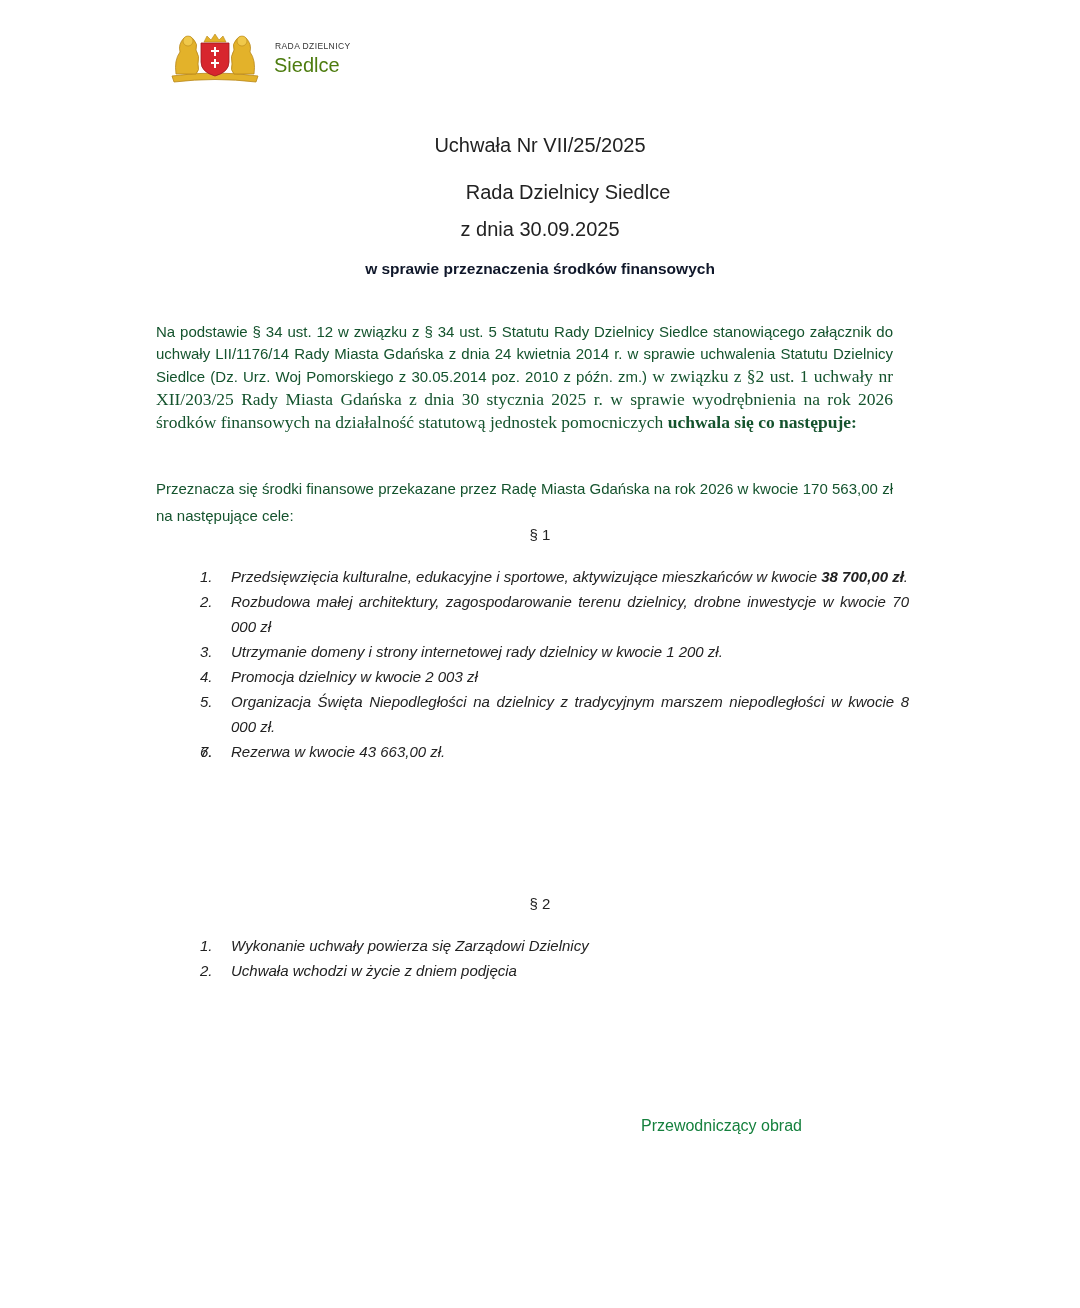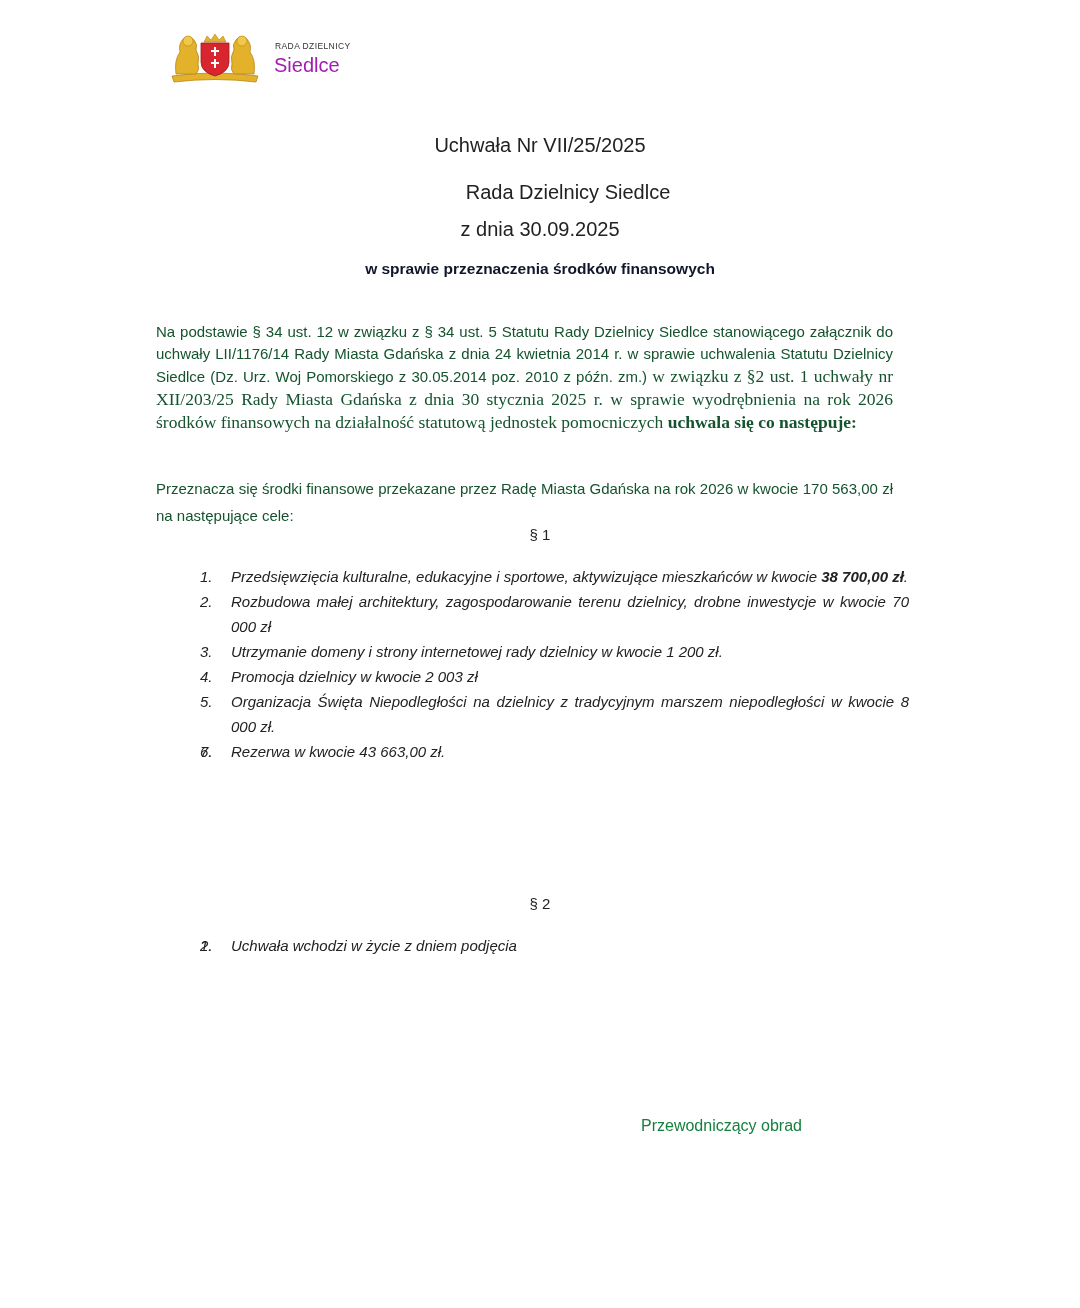--- a/index.html
+++ b/index.html
@@ -1,20 +1,20 @@
 <!DOCTYPE html>
 <html><head>
 <meta charset="utf-8">
 <style>
   html, body { margin: 0; padding: 0; background: #ffffff; }
   body { width: 1080px; height: 1308px; position: relative; overflow: hidden; color: #222; font-family: "Liberation Sans", sans-serif; }
   .abs { position: absolute; }
   .logo { left: 168px; top: 30px; width: 94px; height: 54px; }
   .brand-small { left: 275px; top: 41px; font-size: 8.5px; letter-spacing: 0.4px; color: #333; text-align: right; }
-  .brand-big { left: 274px; top: 54px; font-size: 20px; color: #a21caf; }
+  .brand-big { left: 274px; top: 54px; font-size: 20px; color: #4d7c0f; }
   .center { left: 0; width: 1080px; text-align: center; }
   .title { font-size: 20px; color: #222; }
   .subject { font-size: 15.5px; font-weight: bold; color: #0f172a; }
   .para { left: 156px; width: 737px; font-size: 15px; line-height: 22px; text-align: justify; text-align-last: auto; color: #14532d; margin-top: 20px; }
   .serif { font-family: "Liberation Serif", serif; font-size: 17.5px; line-height: 22px; }
   .para2 { line-height: 27px; }
   .sect { font-size: 15px; color: #222; }
   .list { left: 200px; width: 709px; margin: 0; padding: 0; list-style: none; font-size: 15px; font-style: italic; color: #222; }
   .list li { position: relative; padding-left: 31px; line-height: 25px; text-align: justify; }
   .list .num { position: absolute; left: 0; top: 0; }
@@ -66,17 +66,17 @@
   <li><span class="num">2.</span><span>Rozbudowa małej architektury, zagospodarowanie terenu dzielnicy, drobne inwestycje w kwocie 70 000 zł</span></li>
   <li><span class="num">3.</span><span>Utrzymanie domeny i strony internetowej rady dzielnicy w kwocie 1 200 zł.</span></li>
   <li><span class="num">4.</span><span>Promocja dzielnicy w kwocie 2 003 zł</span></li>
   <li><span class="num">5.</span><span>Organizacja Święta Niepodległości na dzielnicy z tradycyjnym marszem niepodległości w kwocie 8 000 zł.</span></li>
   <li><span class="num">6.</span></li>
   <li><span class="num">7.</span><span>Rezerwa w kwocie 43 663,00 zł.</span></li>
 </ul>
 
 <div class="abs center sect" style="top:895px;">§ 2</div>
 <ul class="abs list" style="top:933px;">
-  <li><span class="num">1.</span></li>
+  <li><span class="num">1.</span><span>Wykonanie uchwały powierza się Zarządowi Dzielnicy</span></li>
   <li><span class="num">2.</span><span>Uchwała wchodzi w życie z dniem podjęcia</span></li>
 </ul>
 
 <div class="abs signature">Przewodniczący obrad</div>
 
 </body></html>

